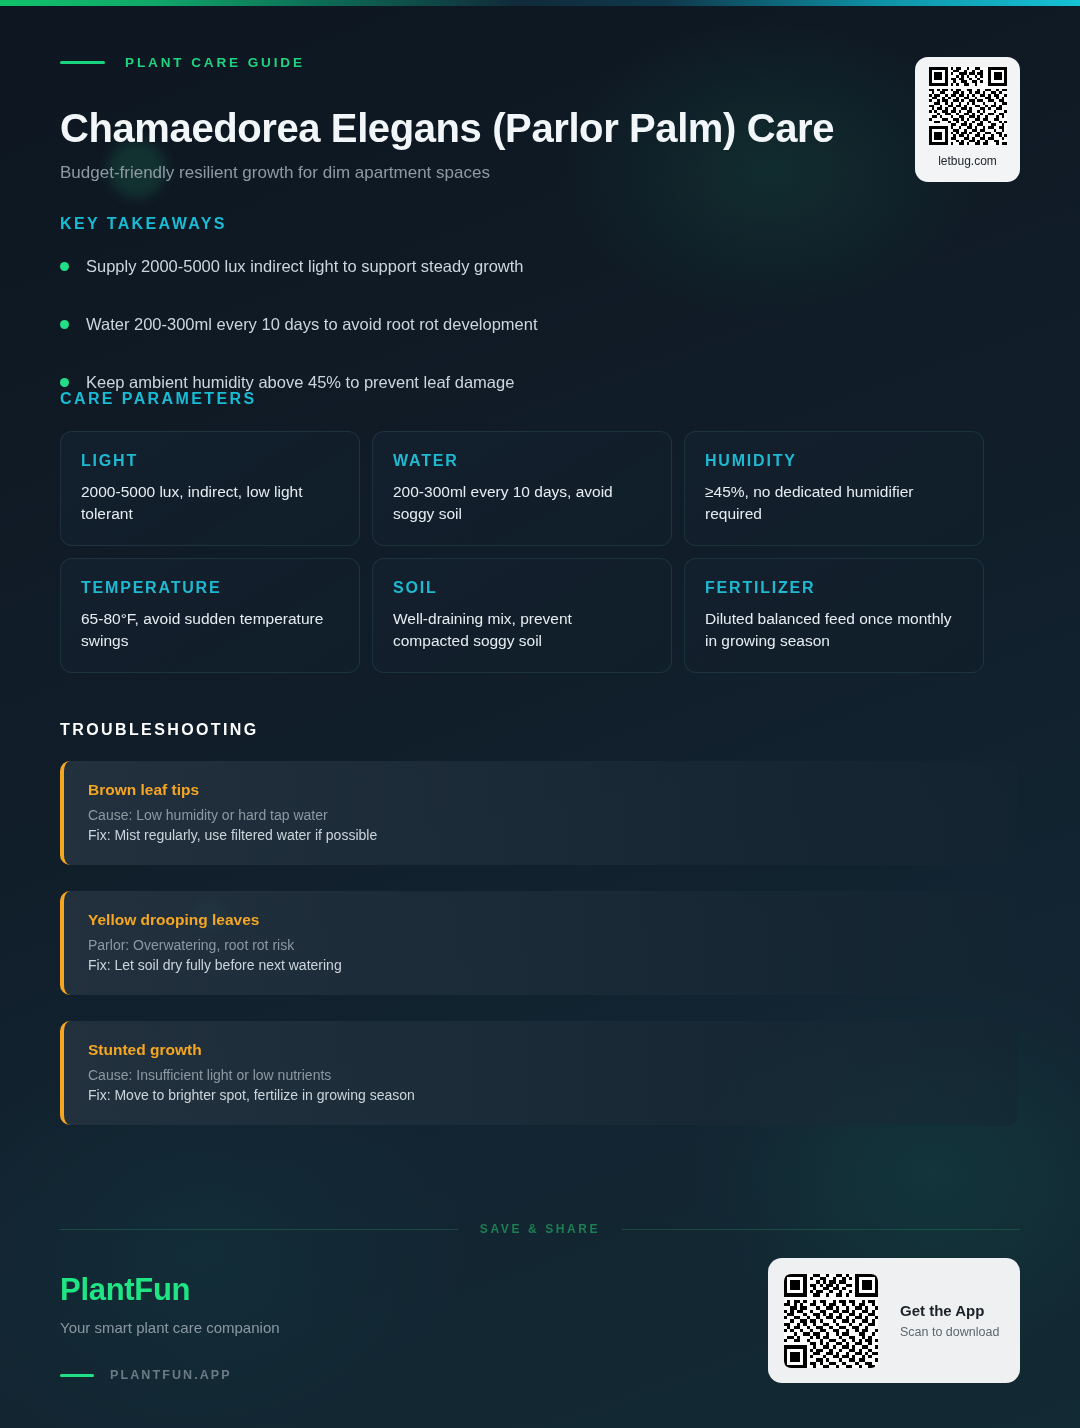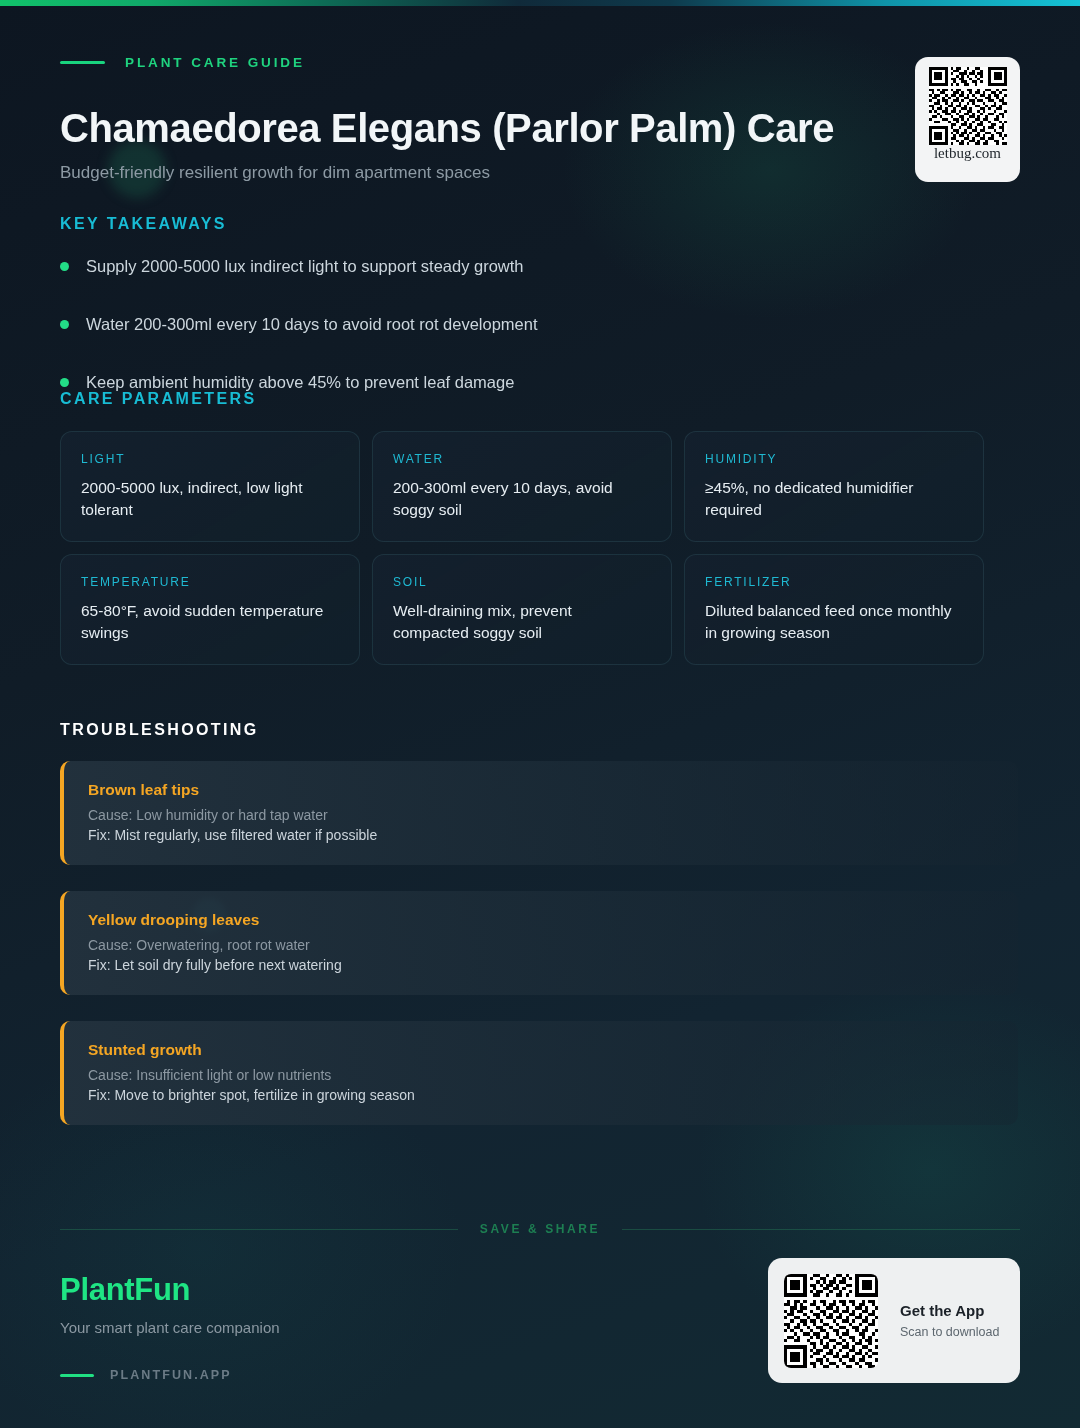--- a/index.html
+++ b/index.html
@@ -86,21 +86,21 @@
 
   .hdr-qr {
     position:absolute; left:915px; top:57px;
     width:105px; height:125px;
     background:#f3f4f5; border-radius:13px;
     display:flex; flex-direction:column; align-items:center;
     padding-top:10px;
   }
   .hdr-qr-img { width:78px; height:78px; background:#fff; }
   .hdr-qr-label {
-    color:#22282e; font-size:15px; font-weight:500;font-family:Liberation Serif, serif;
+    margin-top:9px; color:#22282e; font-size:12px; font-weight:500;
   }
 
   
   .sec-label {
     font-size:16px; font-weight:700; letter-spacing:2.4px;
   }
   .sec-label.cyan { color:#18bcd4; }
   .sec-label.amber { color:#ffffff;margin-top:39px; }
 
   
@@ -120,21 +120,21 @@
     display:grid; grid-template-columns:repeat(3, 1fr); gap:12px;
   }
   .pcard {
     background:linear-gradient(150deg, rgba(20,32,45,.95) 0%, rgba(16,31,42,.92) 100%);
     border:1px solid rgba(52,92,104,.34);
     border-radius:12px;
     padding:20px 20px 20px 20px;
     min-height:98px;
   }
   .pcard-label {
-    color:#1fb9d2; font-size:12px; font-weight:400; letter-spacing:1.8px;
+    color:#1fb9d2; font-size:16px; font-weight:700; letter-spacing:1.8px;
   }
   .pcard-value {
     margin-top:11px; color:#e6edf2; font-size:15.5px; line-height:1.42;
   }
 
   
   .trouble { position:absolute; left:60px; top:682px; width:960px; }
   .tr-list { margin-top:22px; display:flex; flex-direction:column; gap:26px; }
   .tr-card {
     position:relative;
@@ -476,21 +476,21 @@
   <div class="trouble">
     <div class="sec-label amber">TROUBLESHOOTING</div>
     <div class="tr-list">
       <div class="tr-card">
         <div class="tr-title">Brown leaf tips</div>
         <div class="tr-cause">Cause: Low humidity or hard tap water</div>
         <div class="tr-fix">Fix: Mist regularly, use filtered water if possible</div>
       </div>
       <div class="tr-card">
         <div class="tr-title">Yellow drooping leaves</div>
-        <div class="tr-cause">Cause: Overwatering, root rot water</div>
+        <div class="tr-cause">Parlor: Overwatering, root rot risk</div>
         <div class="tr-fix">Fix: Let soil dry fully before next watering</div>
       </div>
       <div class="tr-card">
         <div class="tr-title">Stunted growth</div>
         <div class="tr-cause">Cause: Insufficient light or low nutrients</div>
         <div class="tr-fix">Fix: Move to brighter spot, fertilize in growing season</div>
       </div>
     </div>
   </div>
 

